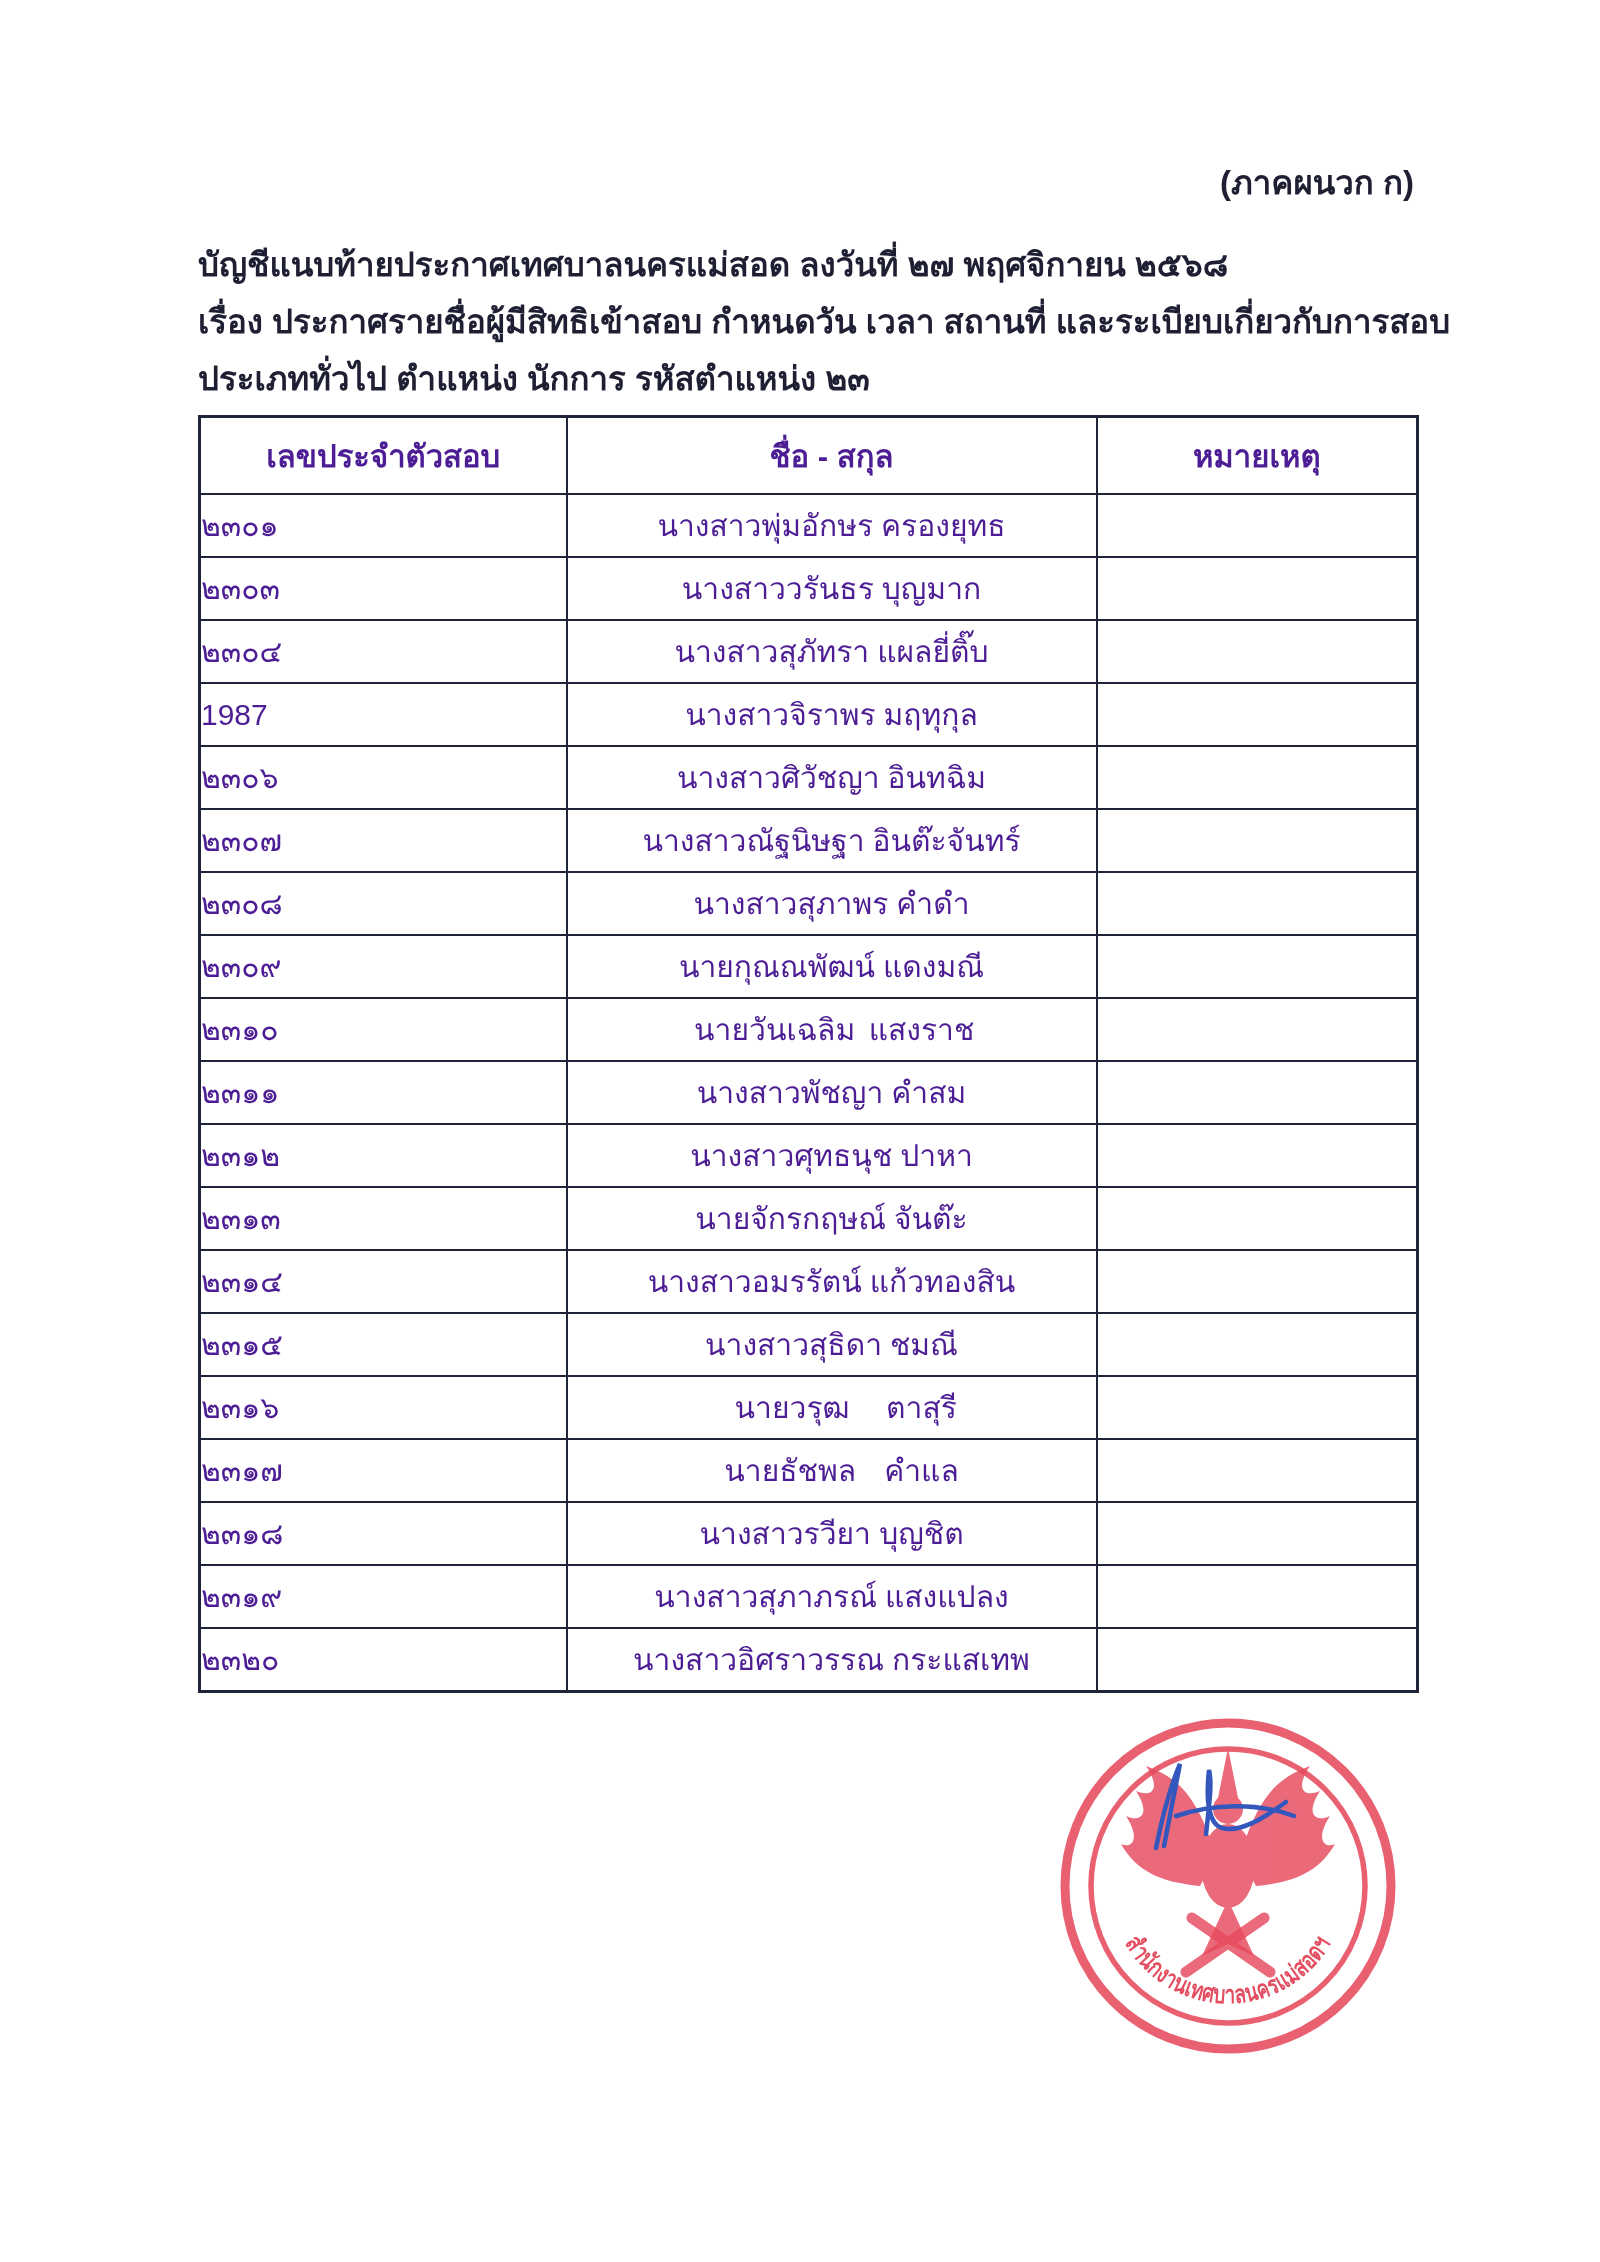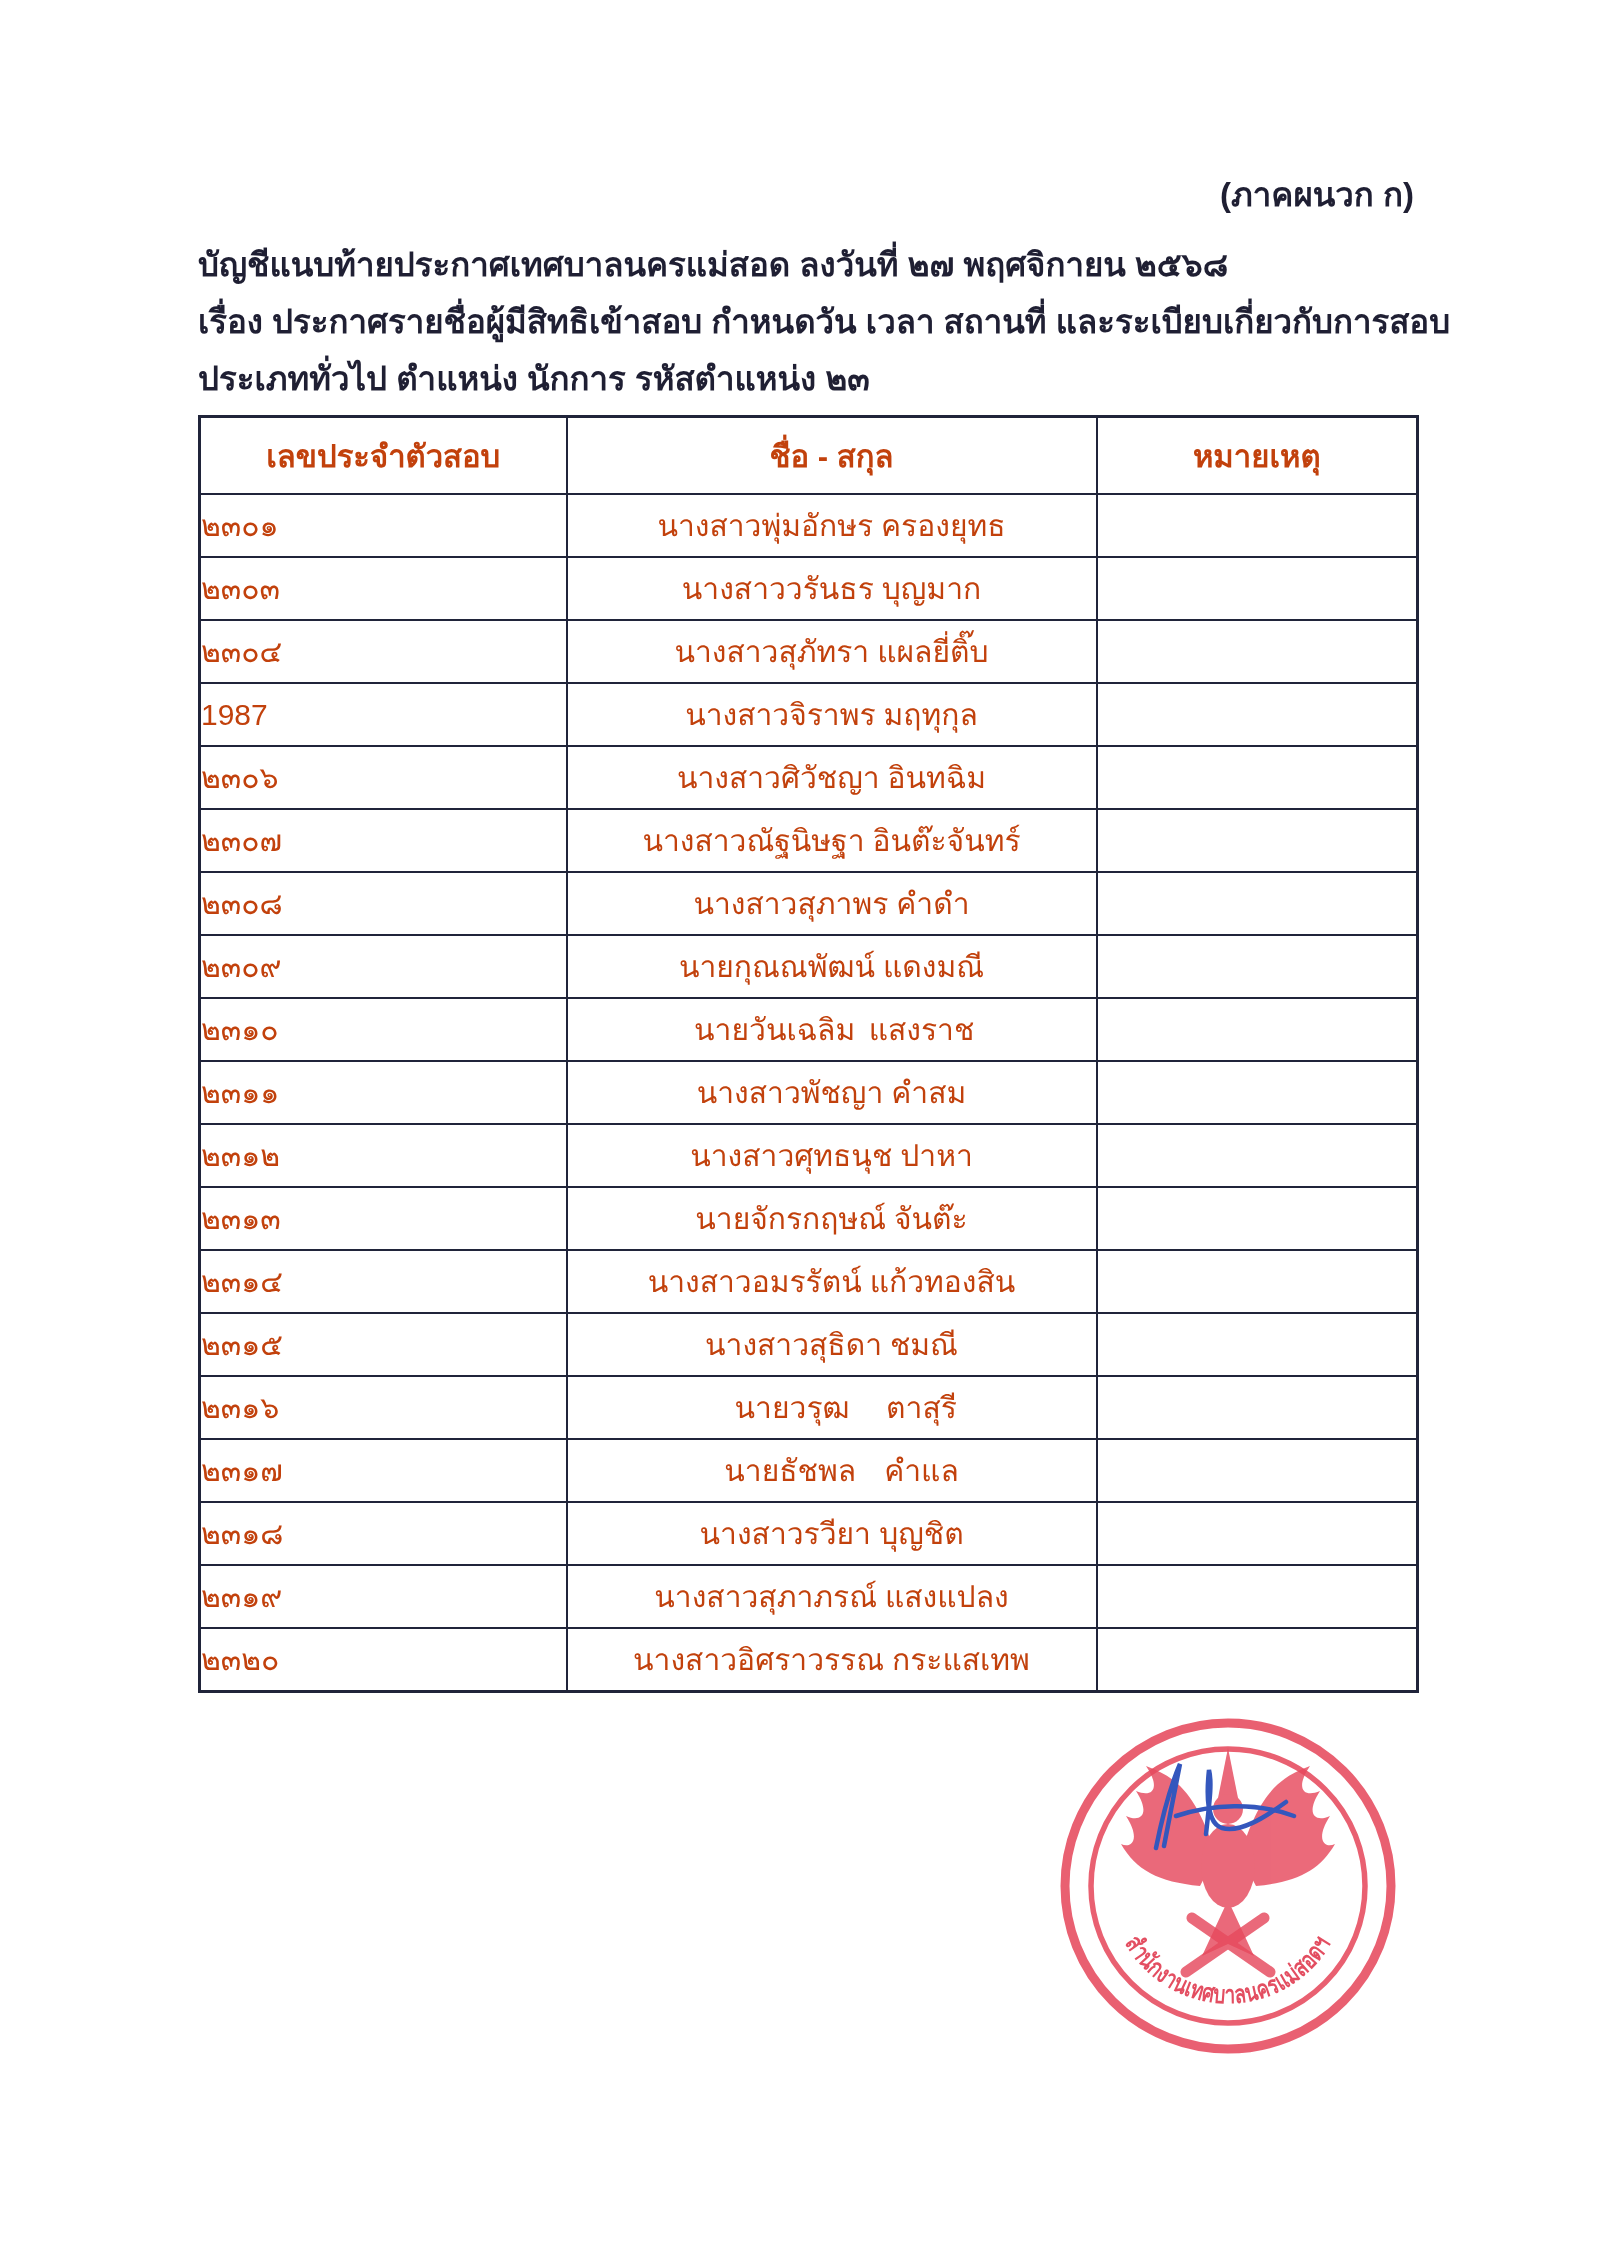--- a/index.html
+++ b/index.html
@@ -2,32 +2,32 @@
 <html><head>
 <meta charset="utf-8">
 <style>
   html,body{margin:0;padding:0;}
   body{
     width:1600px;height:2262px;position:relative;background:#ffffff;
     font-family:"Liberation Sans","DejaVu Sans",sans-serif;
     color:#1f1f33;overflow:hidden;
   }
   .appendix{
-    position:absolute;top:168px;right:186px;
+    position:absolute;top:156px;right:186px;
     font-size:33px;font-weight:bold;
   }
   .title-block{
     position:absolute;left:198px;top:236px;width:1218px;
     text-align:left;font-size:33px;font-weight:bold;line-height:57px;
   }
   .title-block div{white-space:nowrap;}
   table.roster{
     position:absolute;left:198px;top:415px;width:1218px;
     border-collapse:collapse;table-layout:fixed;
-    font-size:30px;color:#c2410c;
+    font-size:30px;color:#4c1d95;
   }
   table.roster col.c1{width:367px;}
   table.roster col.c2{width:530px;}
   table.roster col.c3{width:321px;}
   table.roster th,table.roster td{
     border:2.5px solid #20243a;padding:0;vertical-align:middle;
   }
   table.roster{border:3px solid #20243a;}
   table.roster th{
     height:75px;font-size:31px;font-weight:bold;text-align:center;

